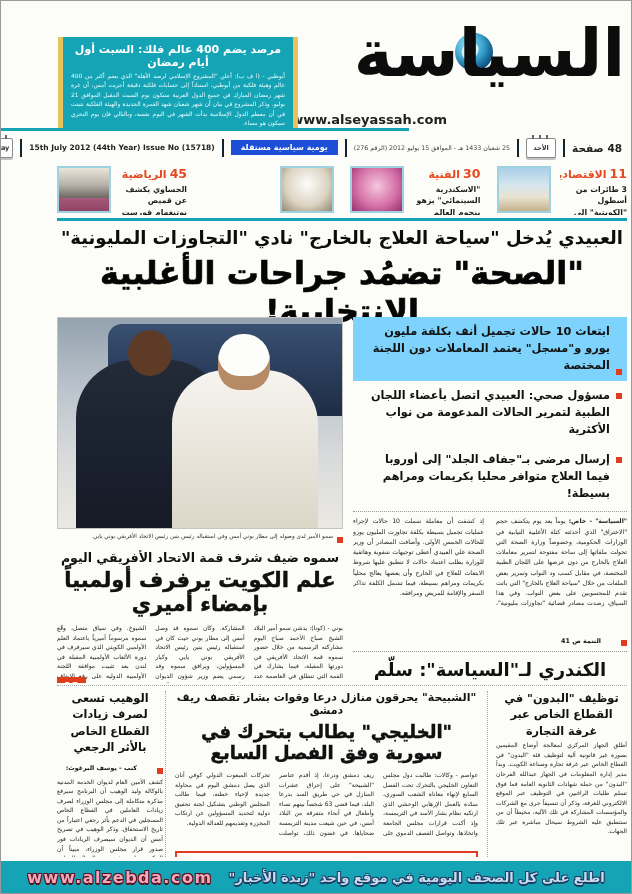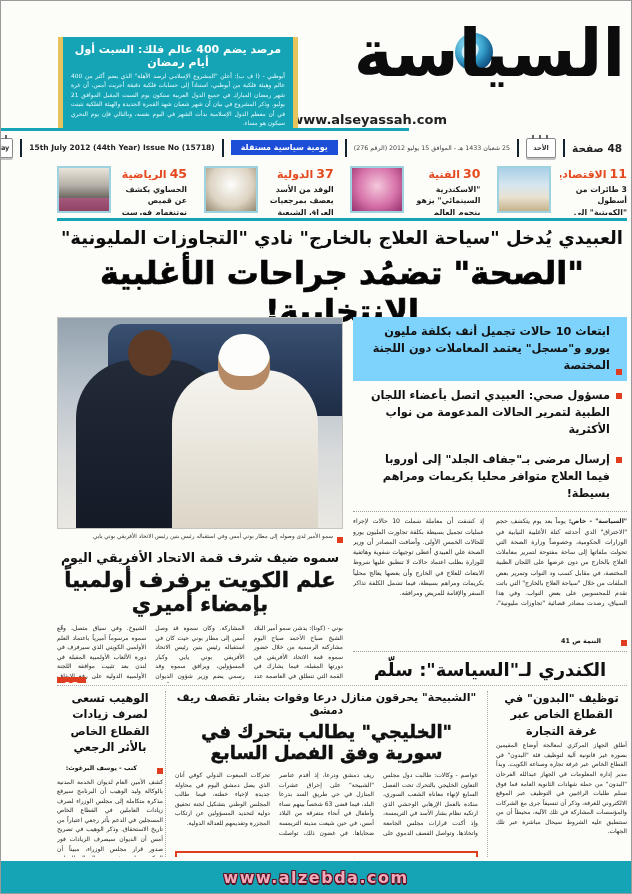--- a/index.html
+++ b/index.html
@@ -180,24 +180,20 @@
       <div class="tab-photo ph-econ"></div>
     </div>
     <div class="tab">
       <div class="tab-text">
         <div class="tab-head"><span class="tab-num">30</span><span>الفنية</span></div>
         <div class="tab-hl">"الاسكندرية السينمائي" يزهو بنجوم العالم</div>
       </div>
       <div class="tab-photo ph-art"></div>
     </div>
     <div class="tab">
-      <div class="tab-text">
-        <div class="tab-head"><span class="tab-num">37</span><span>الدولية</span></div>
-        <div class="tab-hl">الوفد من الأسد يعصف بمرجعيات العراق الشيعية</div>
-      </div>
       <div class="tab-photo ph-intl"></div>
     </div>
     <div class="tab">
       <div class="tab-text">
         <div class="tab-head"><span class="tab-num">45</span><span>الرياضية</span></div>
         <div class="tab-hl">الحساوي يكشف عن قميص نوتنغهام فورست</div>
       </div>
       <div class="tab-photo ph-sport"></div>
     </div>
   </div>
@@ -291,16 +287,17 @@
       <div class="byline">
         <span class="rsq"></span>
         <span>كتب - يوسف البرغوث:</span>
       </div>
       <div class="b-body">كشف الأمين العام لديوان الخدمة المدنية بالوكالة وليد الوهيب أن البرنامج سيرفع مذكرة متكاملة إلى مجلس الوزراء لصرف زيادات العاملين في القطاع الخاص المسجلين في الدعم بأثر رجعي اعتباراً من تاريخ الاستحقاق. وذكر الوهيب في تصريح أمس أن الديوان سيصرف الزيادات فور صدور قرار مجلس الوزراء، مبيناً أن الحكومة ماضية في دعم العمالة الوطنية المسجلة في القطاع الخاص أسوة بنظرائهم، وأن قوائم المستحقين ستحال إلى مصرفها بأثر رجعي لاستحقاقها كاملة.</div>
 
     </div>
   </div>
 
   <div class="footer-banner">
+    <span class="footer-text">اطلع على كل الصحف اليومية في موقع واحد "زبدة الأخبار"</span>
     <span class="footer-url">www.alzebda.com</span>
   </div>
 
 </div>
 
 </body></html>

